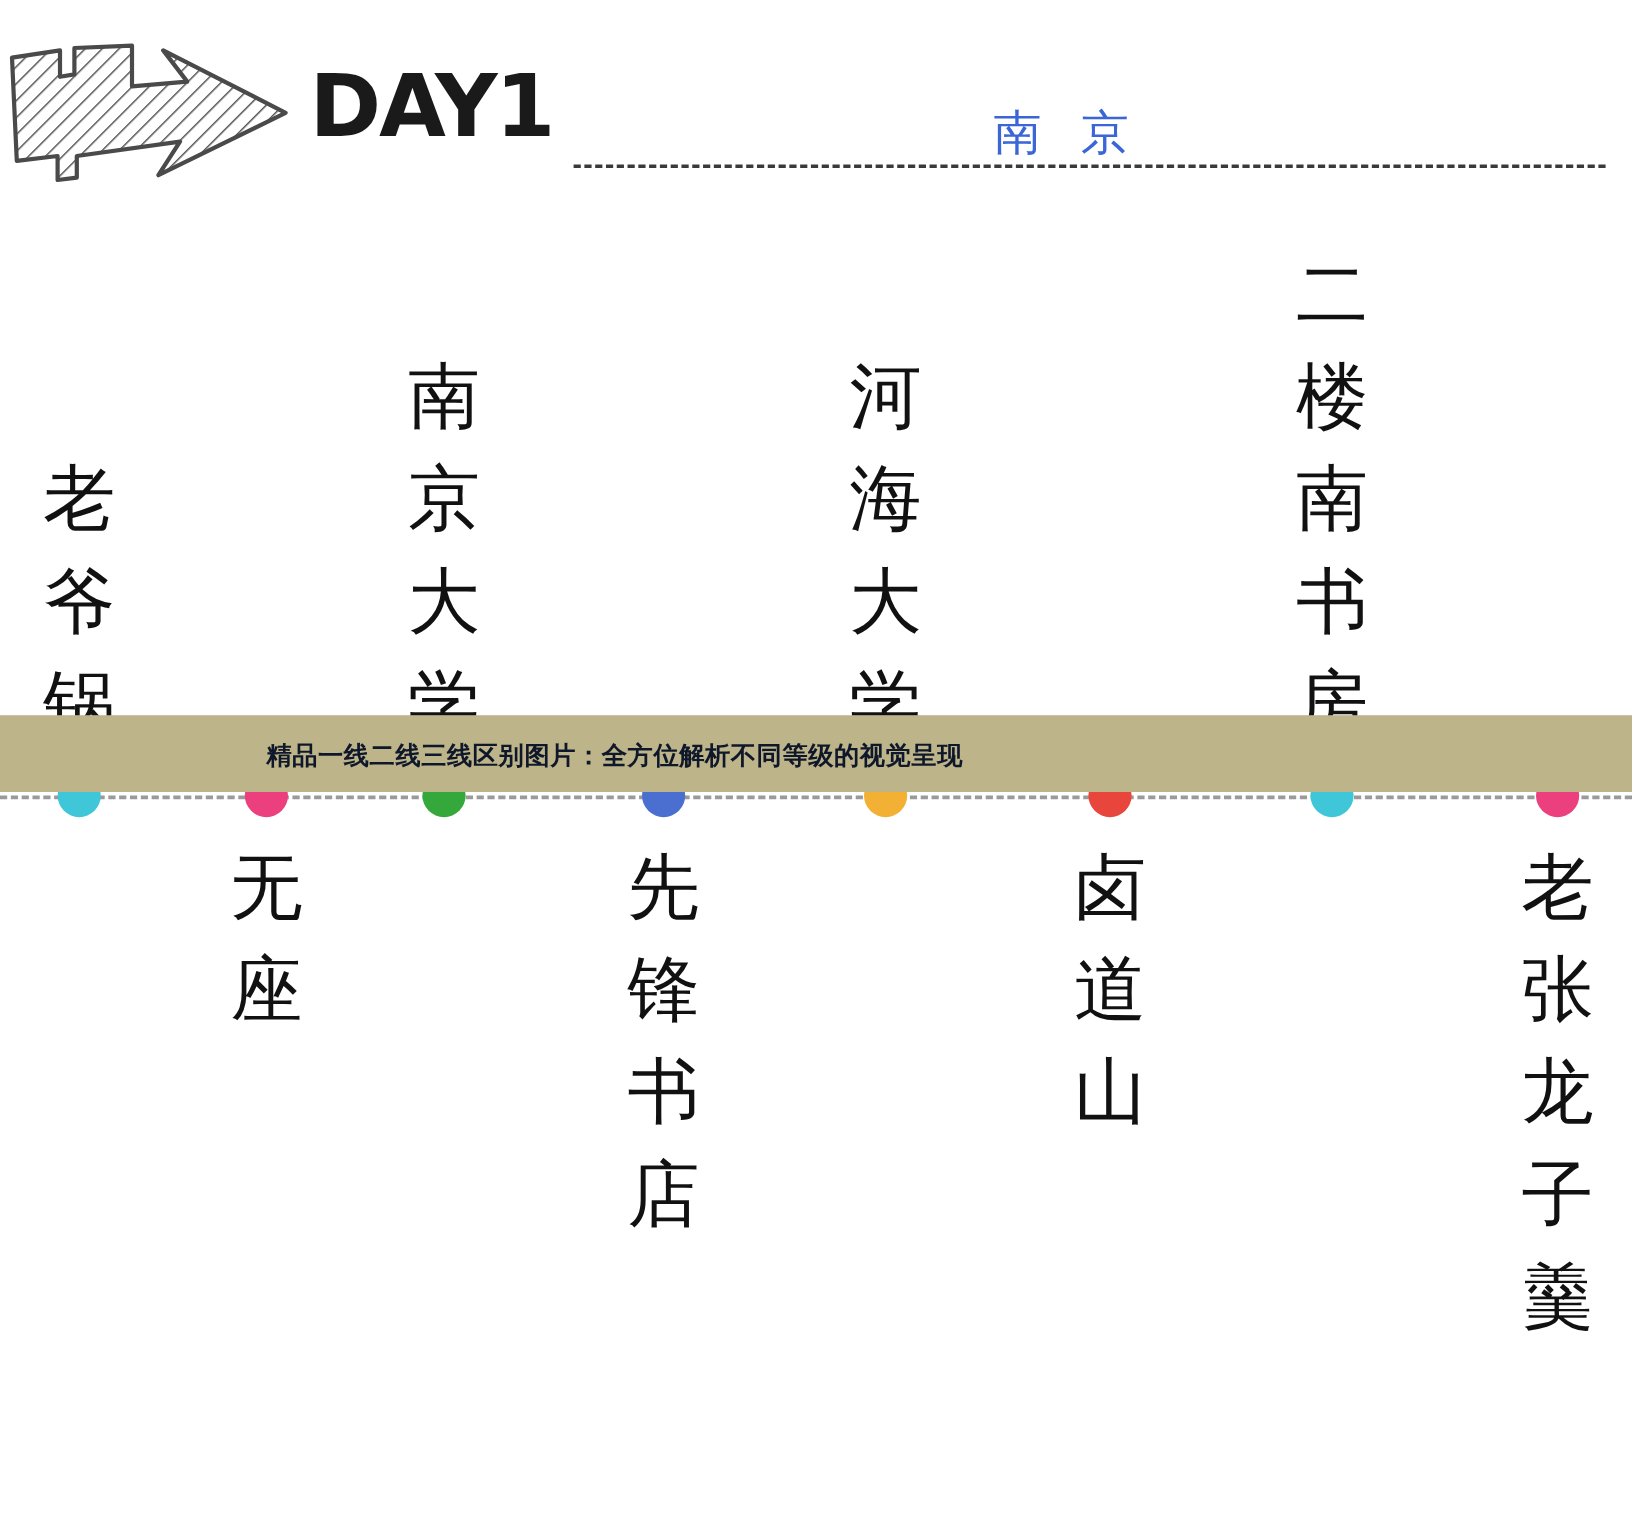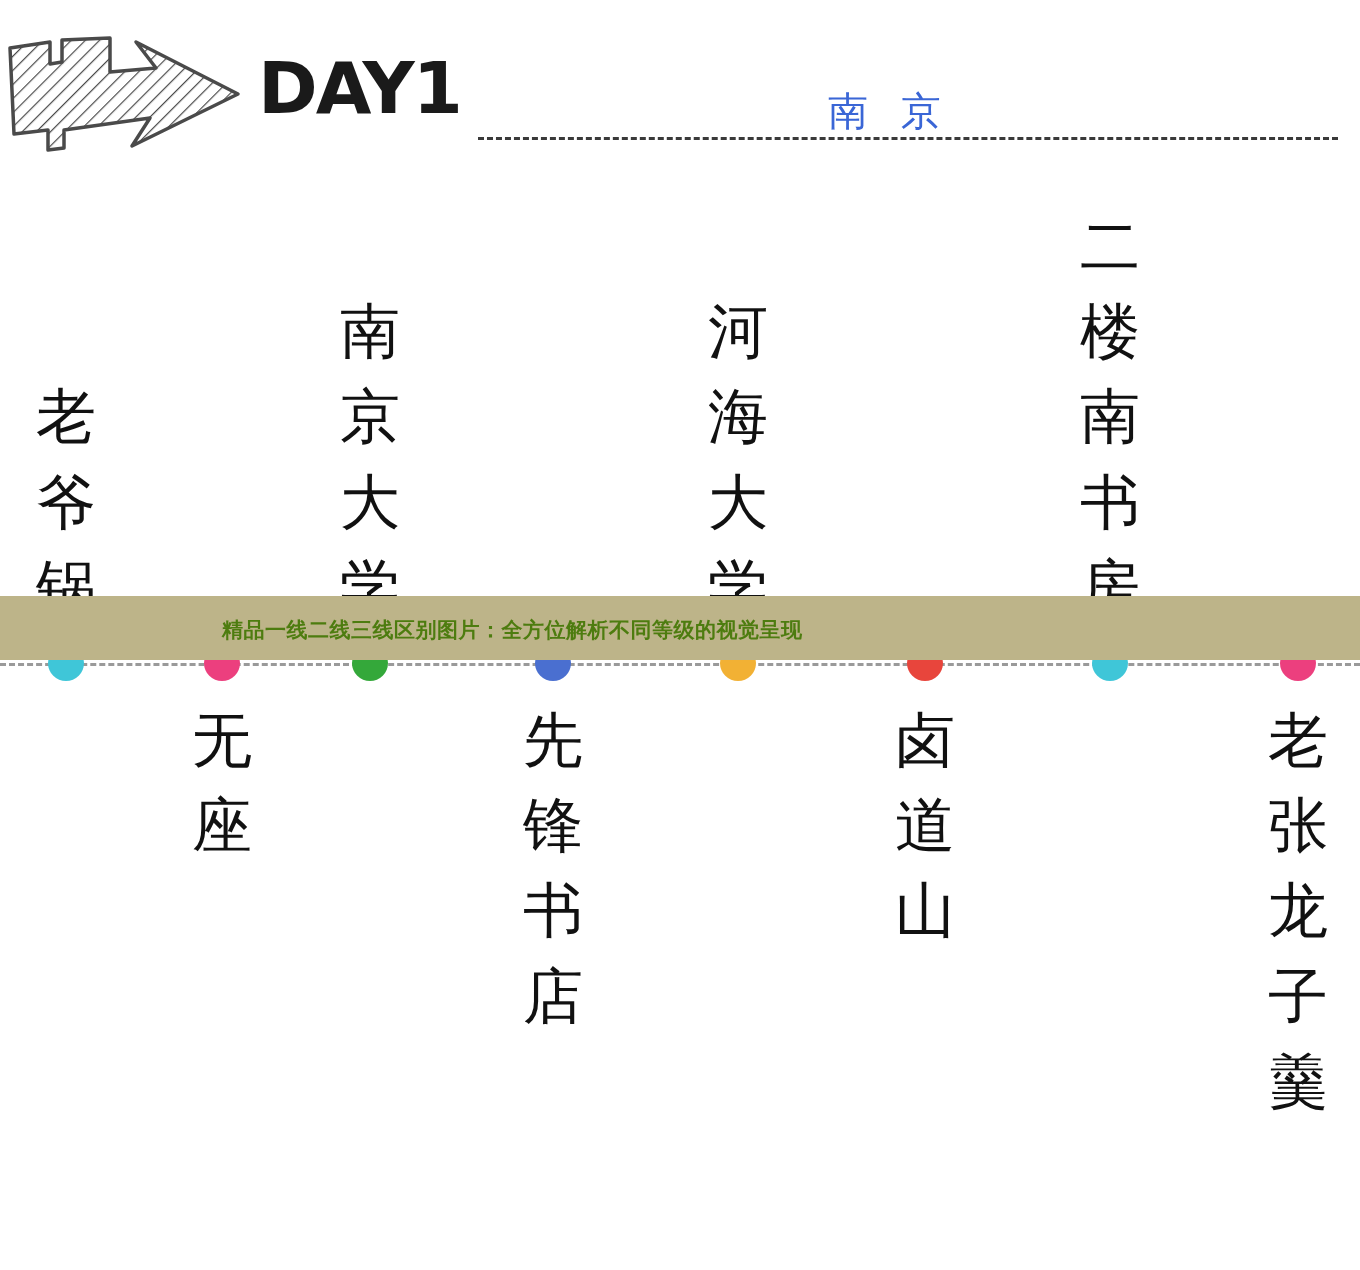--- a/index.html
+++ b/index.html
@@ -111,21 +111,21 @@
     height: 64px;
     background: #bdb489;
   }
   #watermark-text {
     position: absolute;
     left: 222px;
     top: 616px;
     font-family: Liberation Serif, serif;
     font-weight: 700;
     font-size: 21px;
-    color: #4d7c0f;
+    color: #0f172a;
     white-space: nowrap;
     letter-spacing: 0.5px;
   }
 </style>
 </head>
 <body>
 
 <div id="page">
 
   <div id="header-arrow">

